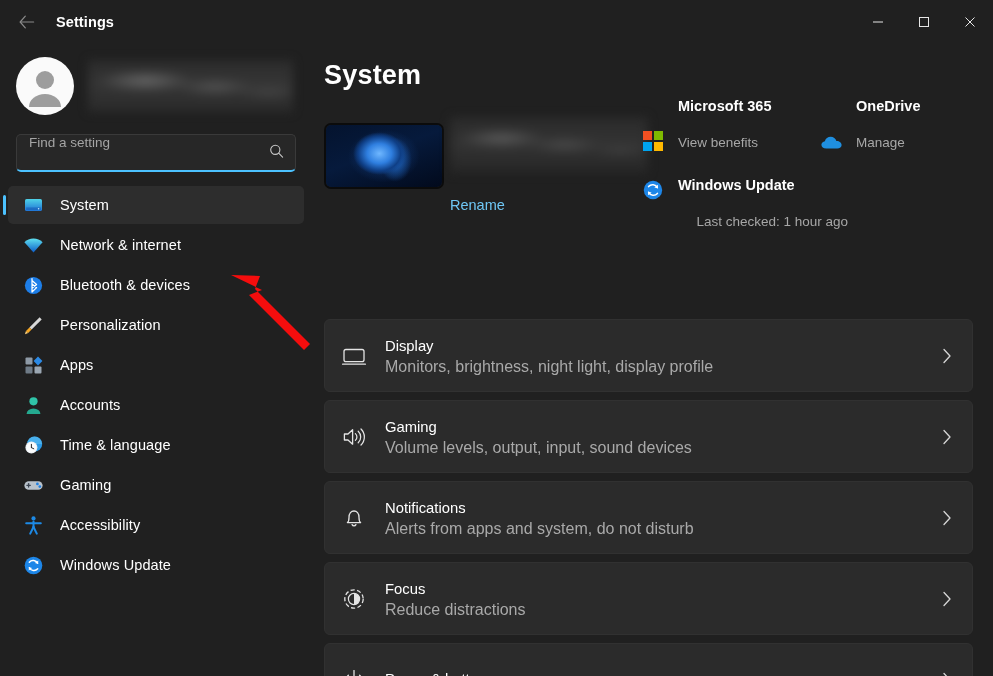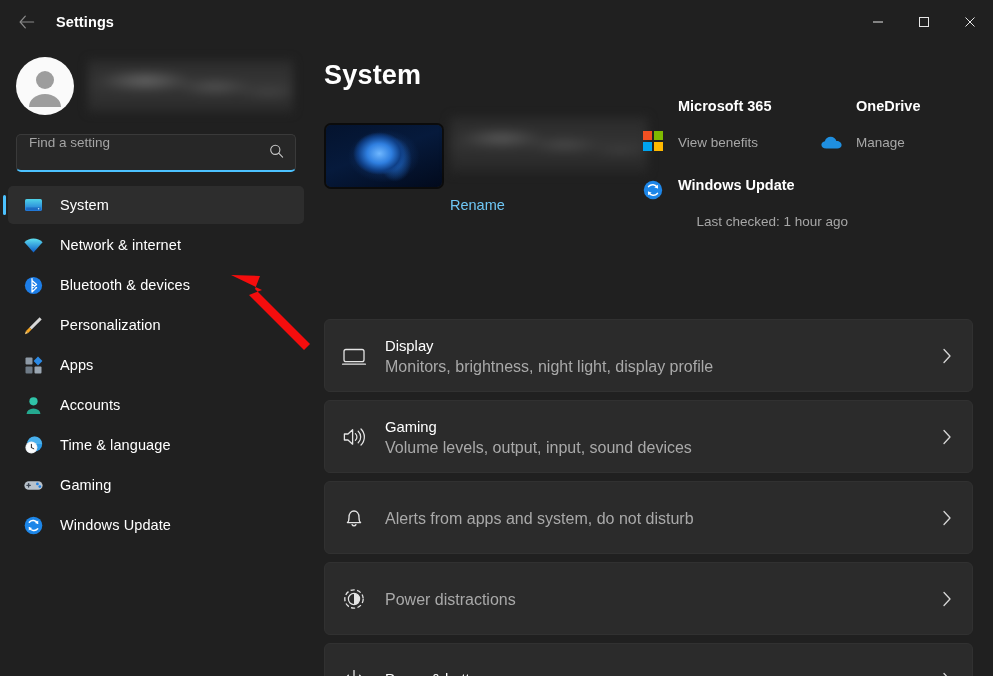--- a/index.html
+++ b/index.html
@@ -336,20 +336,32 @@
             <rect x="1.4" y="6.2" width="18.2" height="8.6" rx="4.3" fill="#b9c2cb"></rect>
             <line x1="5.6" y1="8.6" x2="5.6" y2="12.0" stroke="#3a4350" stroke-width="1.3" stroke-linecap="round"></line>
             <line x1="3.9" y1="10.3" x2="7.3" y2="10.3" stroke="#3a4350" stroke-width="1.3" stroke-linecap="round"></line>
             <circle cx="14.4" cy="8.9" r="1.35" fill="#1f7fe0"></circle>
             <circle cx="16.8" cy="11.6" r="1.35" fill="#1f7fe0"></circle>
           </svg>
         </span>
         <span class="nav-label">Gaming</span>
       </div>
 
+      <div class="nav-item">
+        <span class="nav-icon">
+          <svg width="21" height="21" viewBox="0 0 21 21">
+            <circle cx="10.5" cy="3.4" r="2.1" fill="#1d8ae6"></circle>
+            <line x1="3.2" y1="8.2" x2="17.8" y2="8.2" stroke="#1d8ae6" stroke-width="2" stroke-linecap="round"></line>
+            <line x1="10.5" y1="6.4" x2="10.5" y2="12.6" stroke="#1d8ae6" stroke-width="2" stroke-linecap="round"></line>
+            <line x1="10.5" y1="12" x2="7.2" y2="18.6" stroke="#1d8ae6" stroke-width="2" stroke-linecap="round"></line>
+            <line x1="10.5" y1="12" x2="13.8" y2="18.6" stroke="#1d8ae6" stroke-width="2" stroke-linecap="round"></line>
+          </svg>
+        </span>
+        <span class="nav-label">Accessibility</span>
+      </div>
 
 
       <div class="nav-item">
         <span class="nav-icon">
           <svg width="21" height="21" viewBox="0 0 21 21">
             <circle cx="10.5" cy="10.5" r="8.8" fill="#1d86e8"></circle>
             <path d="M14.6 8.3 A5 5 0 0 0 6.3 7.2" fill="none" stroke="#ffffff" stroke-width="1.5" stroke-linecap="round"></path>
             <path d="M6.4 12.7 A5 5 0 0 0 14.7 13.8" fill="none" stroke="#ffffff" stroke-width="1.5" stroke-linecap="round"></path>
             <path d="M15.3 5.4 L15.1 8.8 L11.8 8.0 Z" fill="#ffffff"></path>
             <path d="M5.7 15.6 L5.9 12.2 L9.2 13.0 Z" fill="#ffffff"></path>
@@ -463,39 +475,41 @@
       </div>
 
       <div class="card">
         <span class="card-icon">
           <svg width="26" height="26" viewBox="0 0 26 26">
             <path d="M6.4 17.6 C6.4 17.6 8 16.4 8 12.4 C8 8.6 10.2 6 13 6 C15.8 6 18 8.6 18 12.4 C18 16.4 19.6 17.6 19.6 17.6 Z" fill="none" stroke="#e4e4e4" stroke-width="1.3" stroke-linejoin="round"></path>
             <path d="M11.1 19.6 A2.1 2.1 0 0 0 14.9 19.6" fill="none" stroke="#e4e4e4" stroke-width="1.3" stroke-linecap="round"></path>
           </svg>
         </span>
         <div class="card-text">
+          <div class="card-title">Notifications</div>
           <div class="card-sub">Alerts from apps and system, do not disturb</div>
         </div>
         <span class="chevron">
           <svg width="10" height="16" viewBox="0 0 10 16">
               <path d="M2 1.5 L8 8 L2 14.5" fill="none" stroke="#d6d6d6" stroke-width="1.3" stroke-linecap="round" stroke-linejoin="round"></path>
             </svg>
         </span>
       </div>
 
       <div class="card">
         <span class="card-icon">
           <svg width="26" height="26" viewBox="0 0 26 26">
             <circle cx="13" cy="13" r="9.2" fill="none" stroke="#e4e4e4" stroke-width="1.3" stroke-dasharray="4.2 2.4"></circle>
             <circle cx="13" cy="13" r="5.6" fill="none" stroke="#e4e4e4" stroke-width="1.2"></circle>
             <path d="M13 7.4 A5.6 5.6 0 0 1 13 18.6 Z" fill="#e4e4e4"></path>
           </svg>
         </span>
         <div class="card-text">
-          <div class="card-sub">Power distractions</div>
+          <div class="card-title">Focus</div>
+          <div class="card-sub">Reduce distractions</div>
         </div>
         <span class="chevron">
           <svg width="10" height="16" viewBox="0 0 10 16">
               <path d="M2 1.5 L8 8 L2 14.5" fill="none" stroke="#d6d6d6" stroke-width="1.3" stroke-linecap="round" stroke-linejoin="round"></path>
             </svg>
         </span>
       </div>
 
       <div class="card">
         <span class="card-icon">

